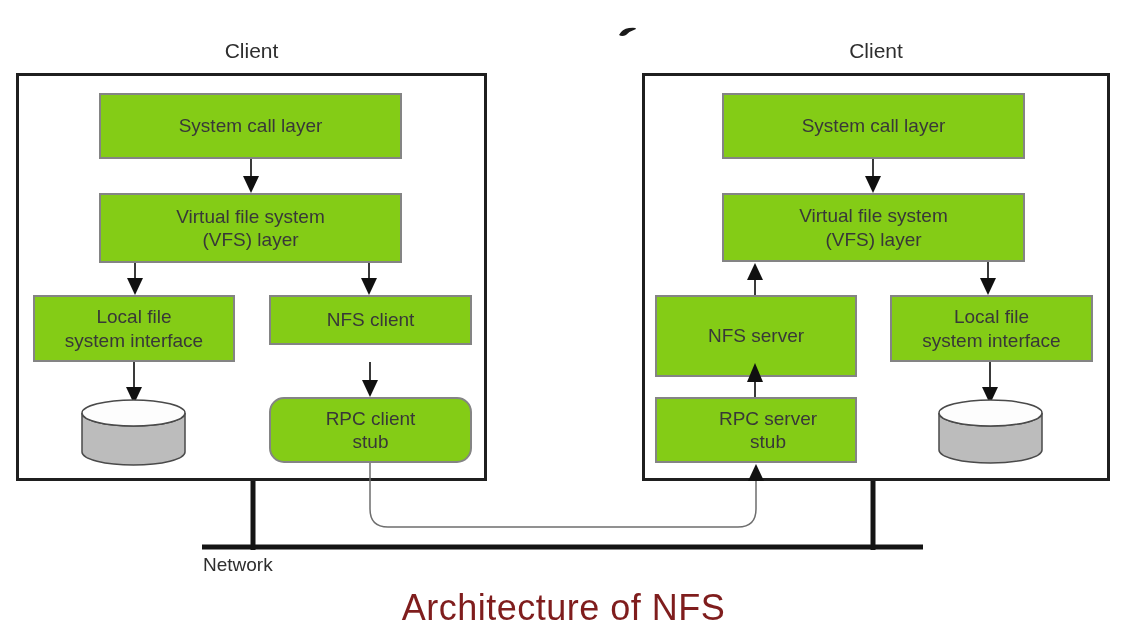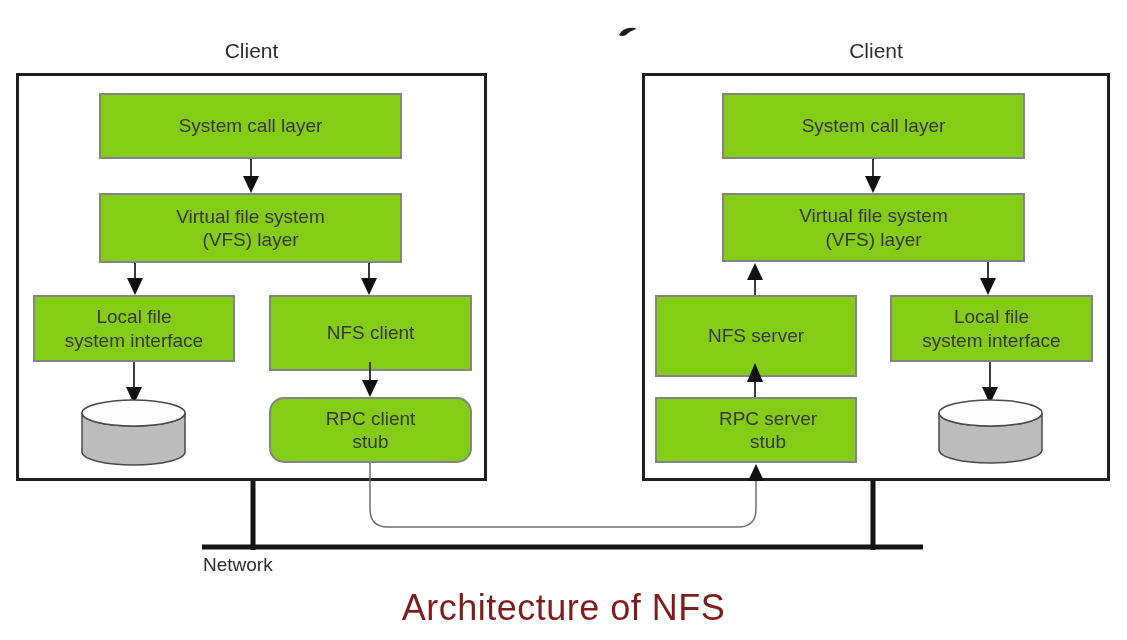--- a/index.html
+++ b/index.html
@@ -57,21 +57,21 @@
   <div class="grp-label" style="left:642px;top:19px;width:468px;">Client</div>
 
   <div class="outer" style="left:16px;top:53px;width:471px;height:408px;"></div>
   <div class="outer" style="left:642px;top:53px;width:468px;height:408px;"></div>
 
   <div class="box" style="left:99px;top:73px;width:303px;height:66px;">System call layer</div>
   <div class="box" style="left:99px;top:173px;width:303px;height:70px;">Virtual file system
 (VFS) layer</div>
   <div class="box" style="left:33px;top:275px;width:202px;height:67px;">Local file
 system interface</div>
-  <div class="box" style="left:269px;top:275px;width:203px;height:76px;">NFS client</div>
+  <div class="box" style="left:269px;top:275px;width:203px;height:50px;">NFS client</div>
   <div class="box" style="left:269px;top:377px;width:203px;height:66px;border-radius:15px;">RPC client
 stub</div>
 
   <div class="box" style="left:722px;top:73px;width:303px;height:66px;">System call layer</div>
   <div class="box" style="left:722px;top:173px;width:303px;height:69px;">Virtual file system
 (VFS) layer</div>
   <div class="box" style="left:655px;top:275px;width:202px;height:82px;">NFS server</div>
   <div class="box" style="left:890px;top:275px;width:203px;height:67px;">Local file
 system interface</div>
   <div class="box" style="left:655px;top:377px;width:202px;height:66px;padding-left:24px;">RPC server

